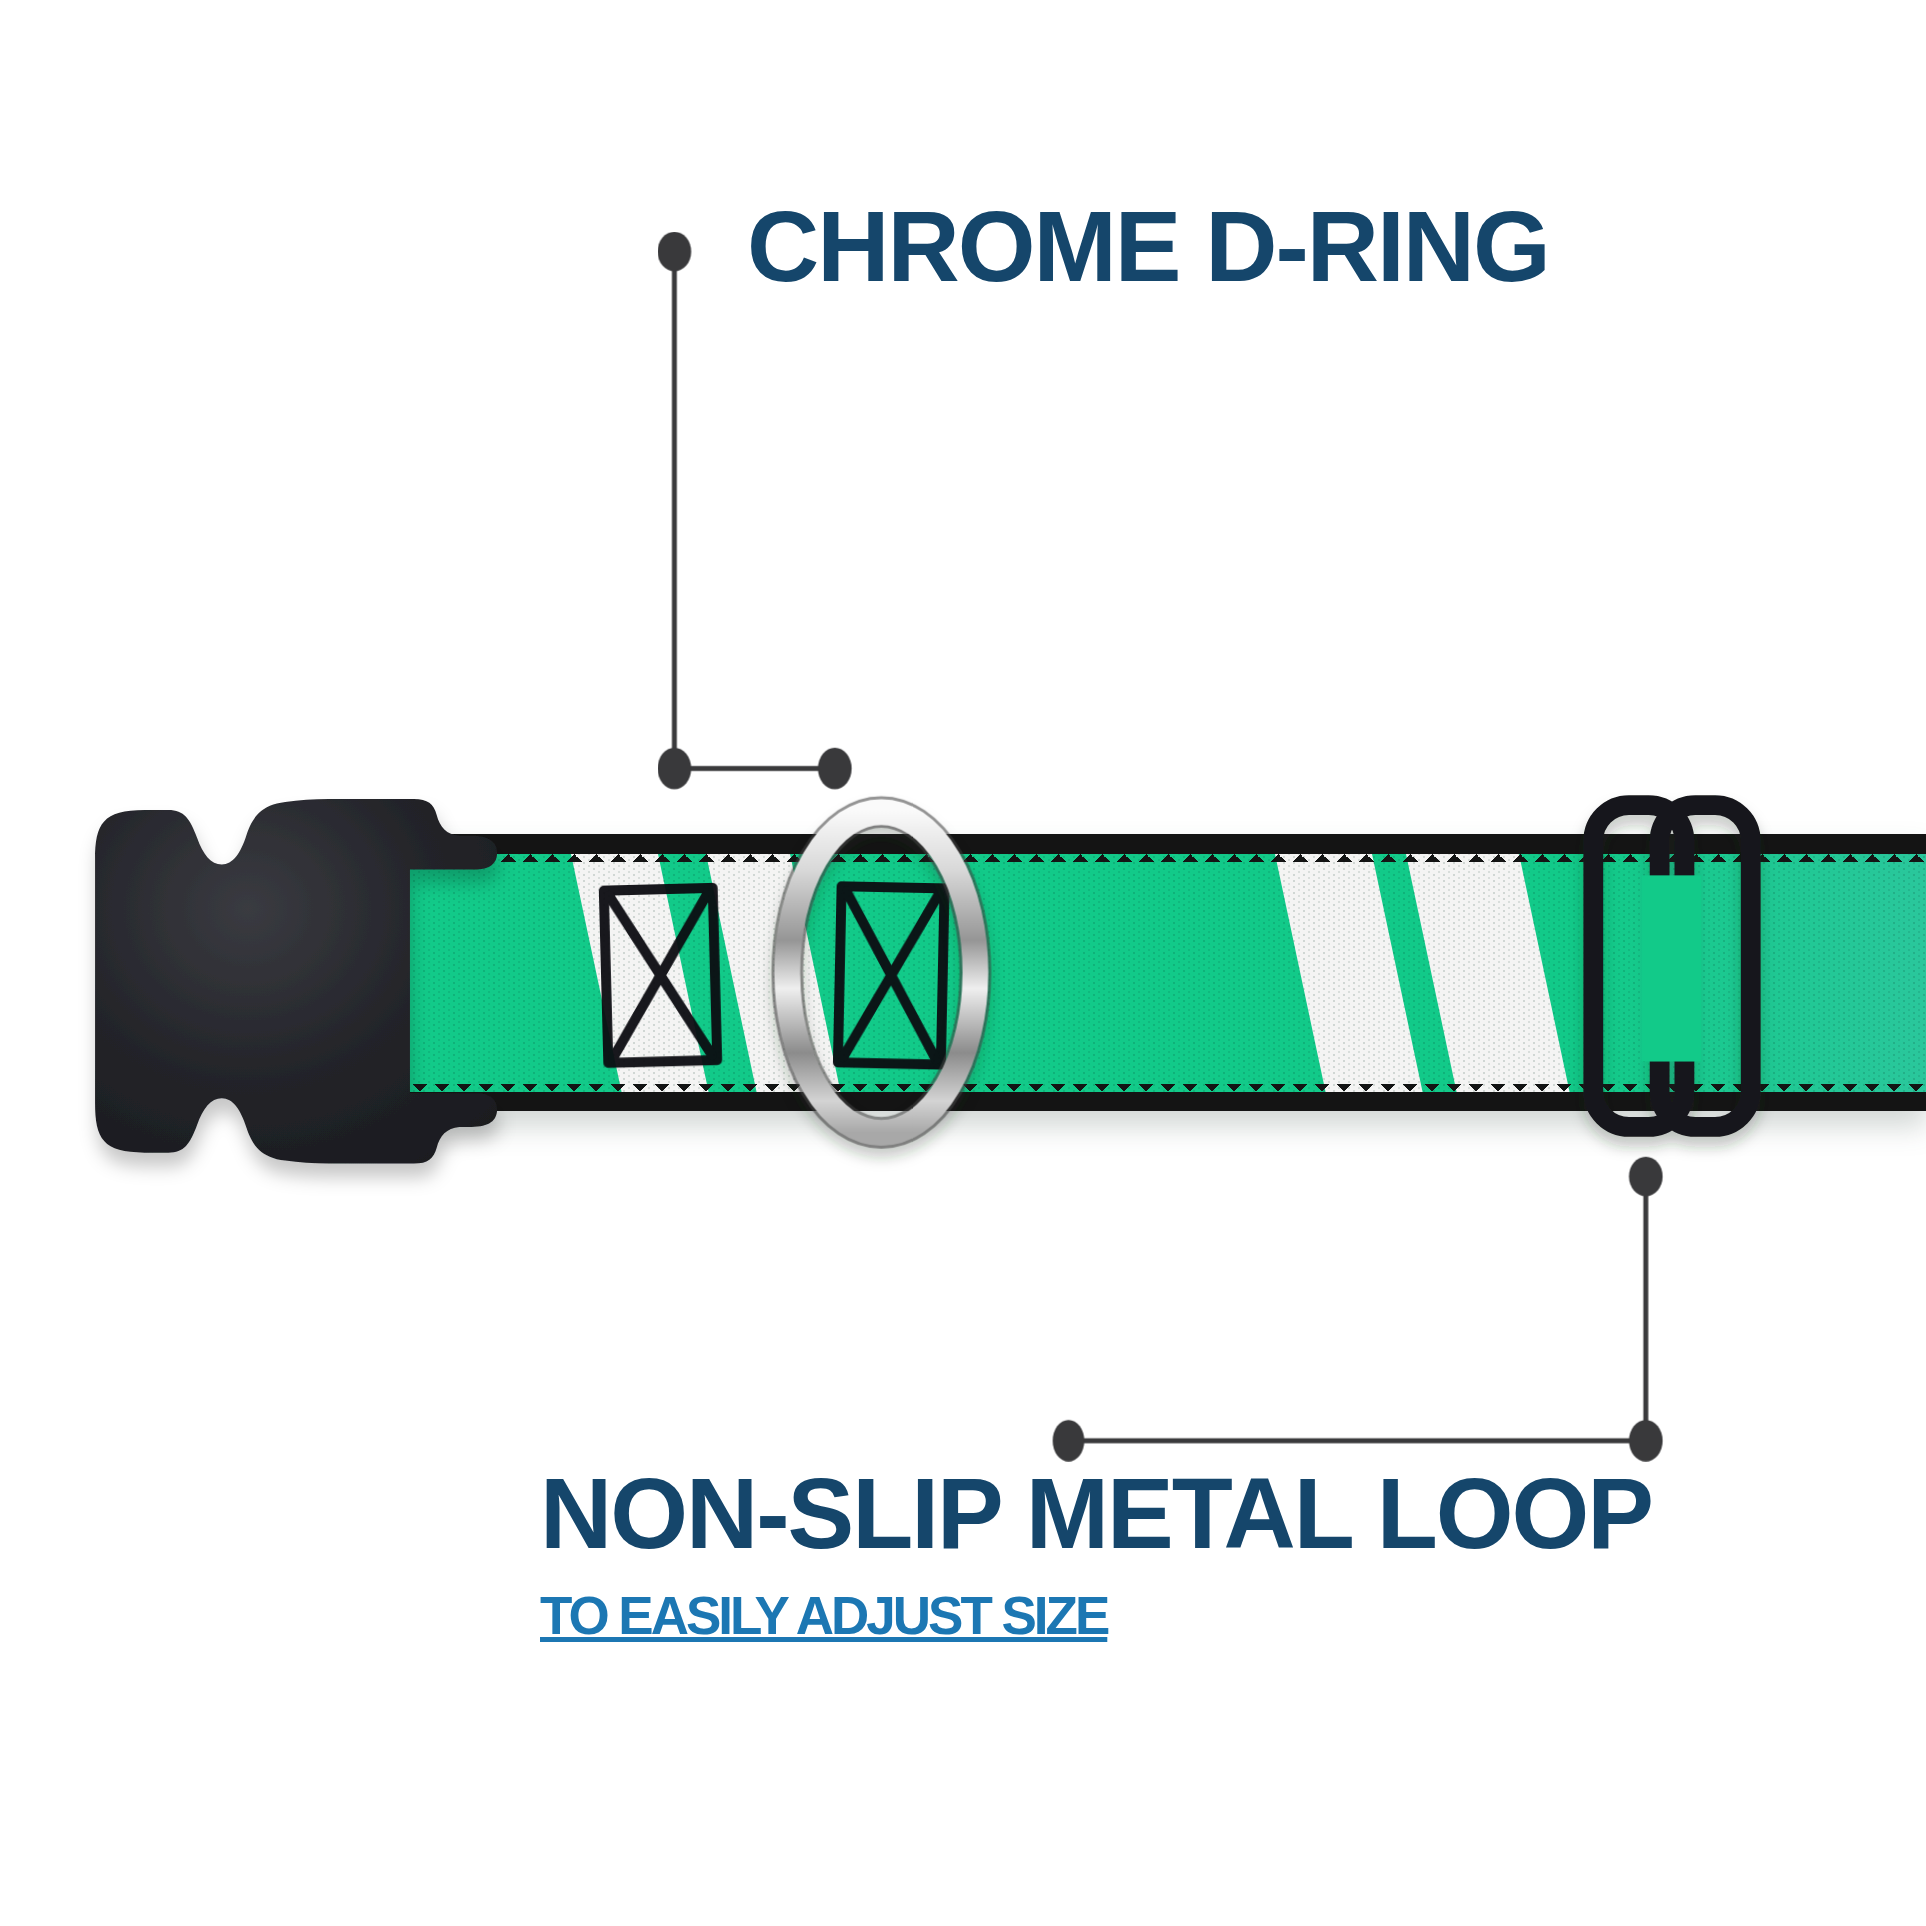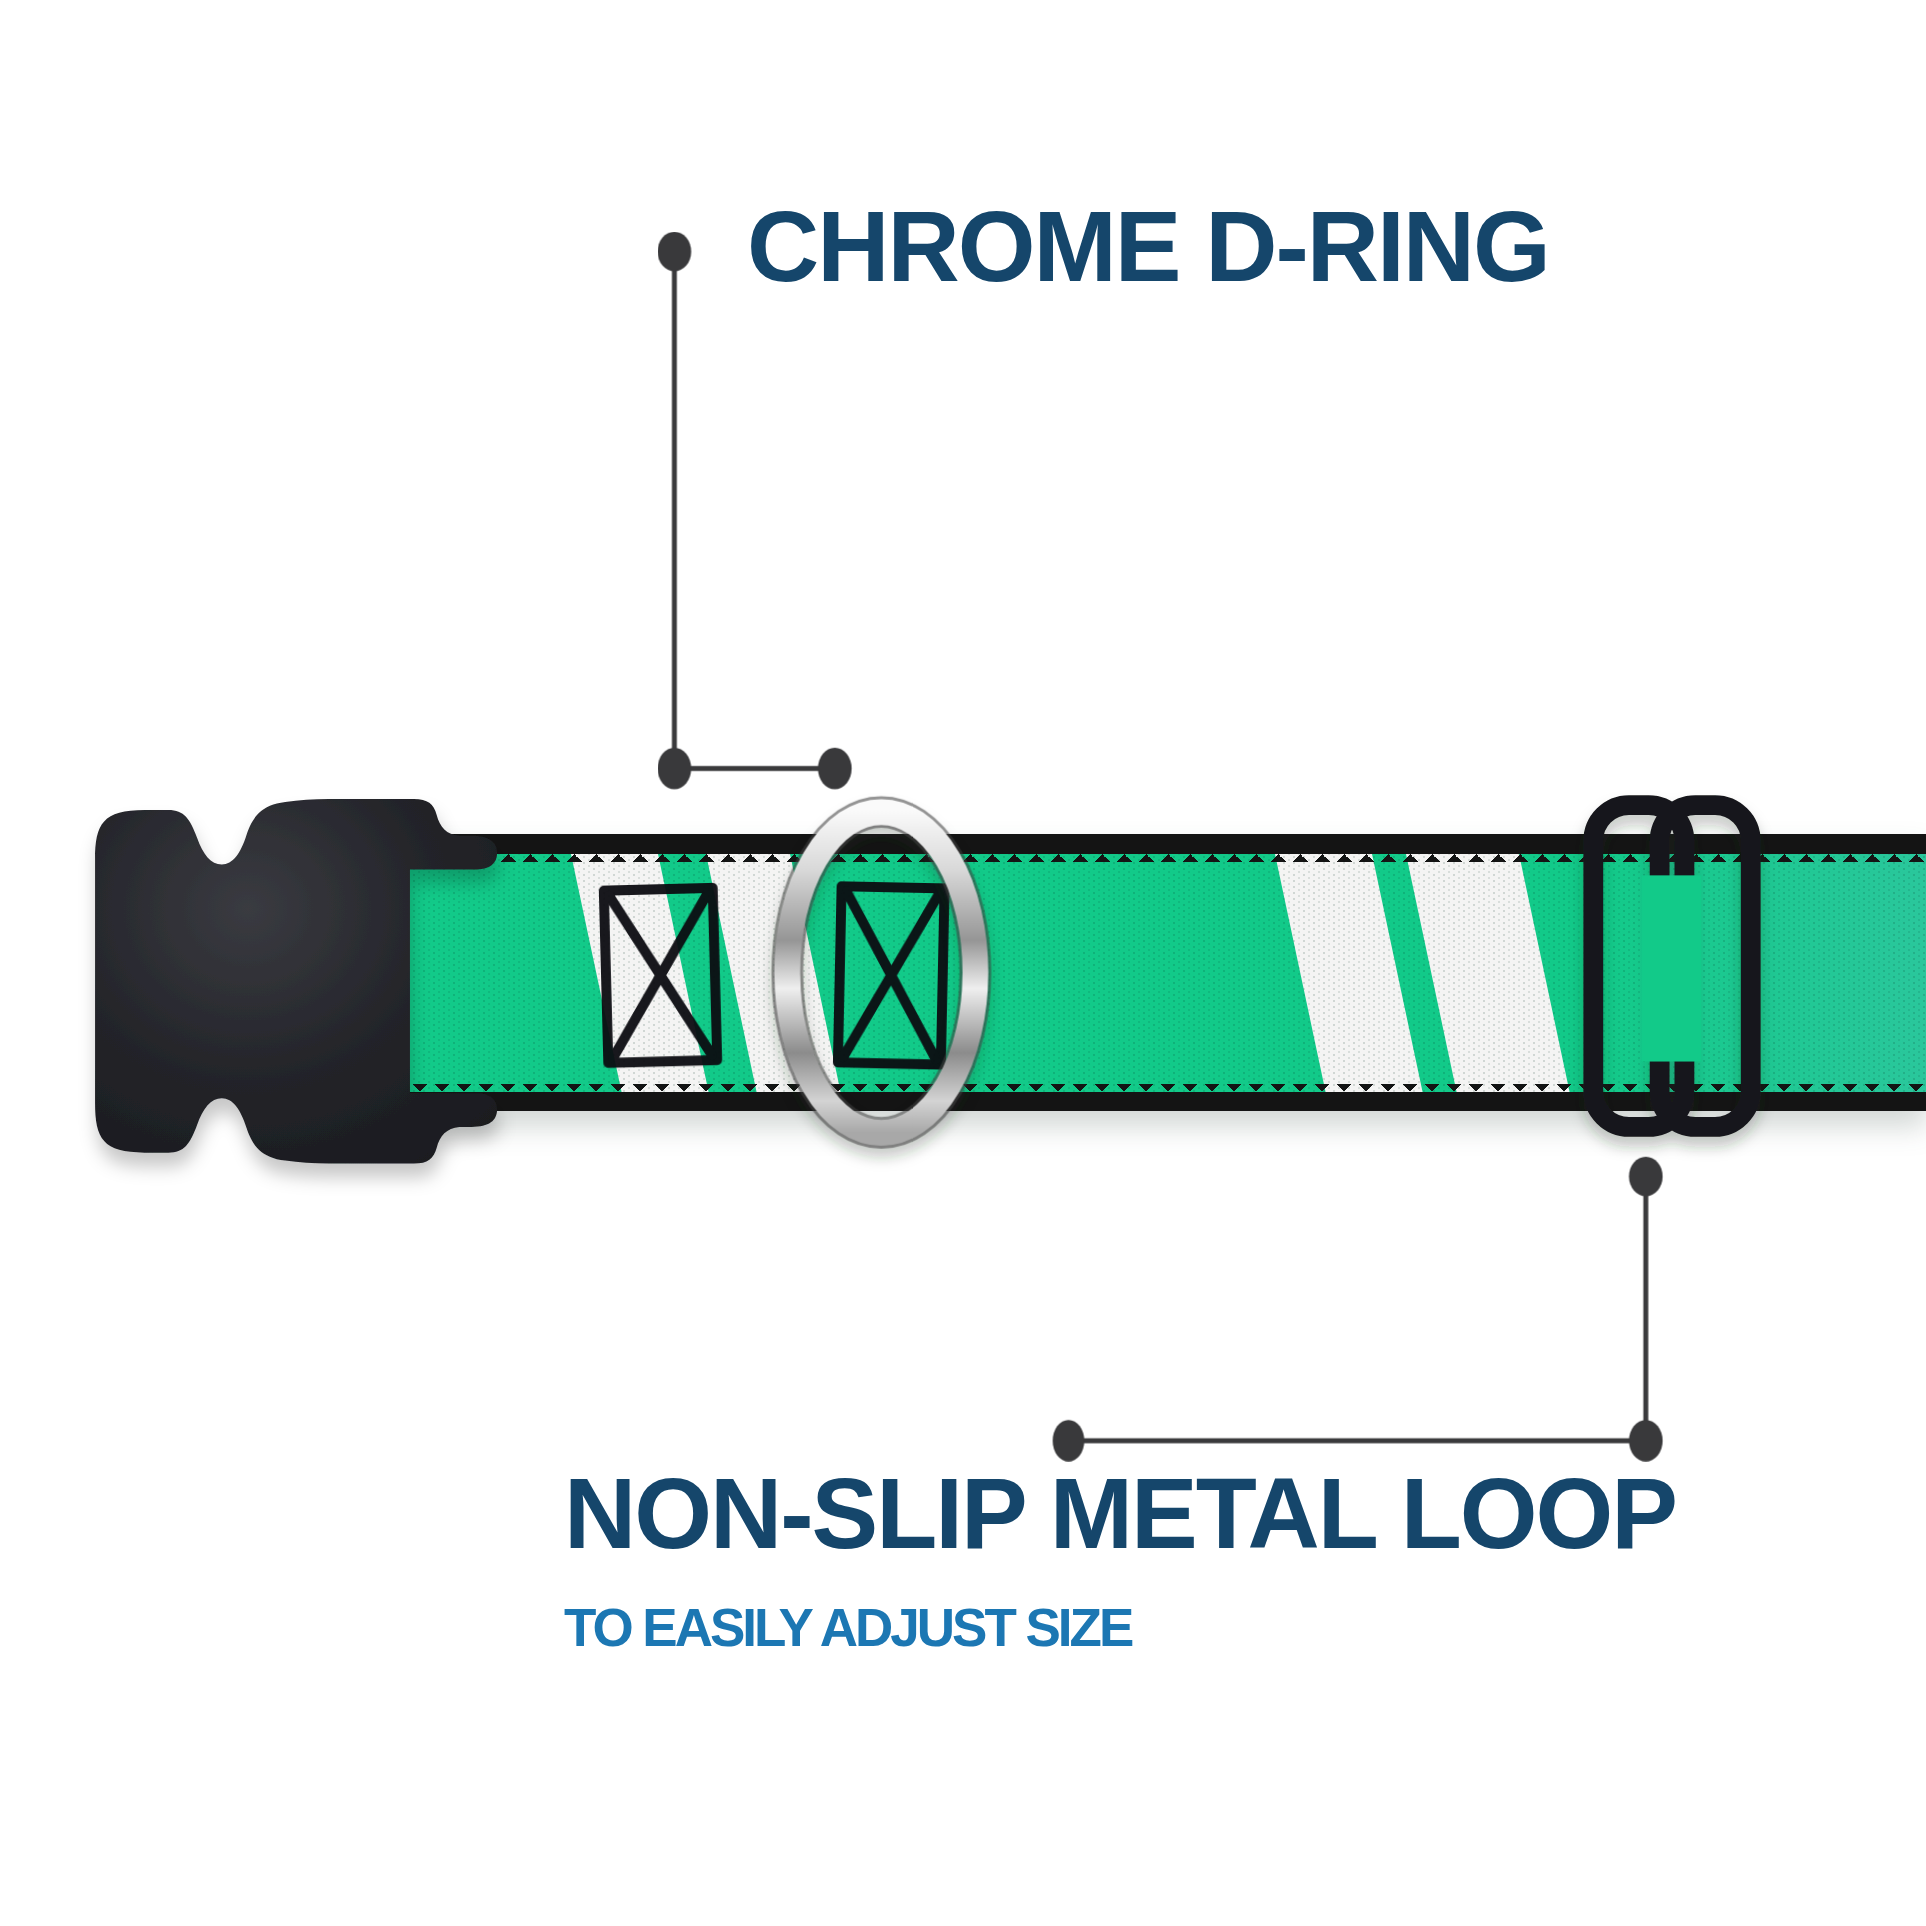--- a/index.html
+++ b/index.html
@@ -6,41 +6,41 @@
   .canvas{
     position:relative;
     width:1927px;height:1927px;
     background:#ffffff;
     overflow:hidden;
     font-family:"Liberation Sans", sans-serif;
   }
   
   .callout{position:absolute;}
   .callout-top{left:747px;top:196px;}
-  .callout-bottom{left:564px;top:1463px;}
+  .callout-bottom{left:540px;top:1463px;}
   .callout .title{
     margin:0;
     font-size:100px;
     font-weight:700;
     line-height:1;
     letter-spacing:-2px;
     color:#15466b;
     white-space:nowrap;
   }
   .callout .subtitle{
     margin:0;
     font-weight:700;
     font-size:53px;
     line-height:1;
     letter-spacing:-3px;
     color:#1c77b3;
     white-space:nowrap;
   }
   .callout-top .subtitle{margin-top:27px;}
-  .callout-bottom .subtitle{margin-top:38px;}
+  .callout-bottom .subtitle{margin-top:26px;text-decoration:underline;}
 
   
   .strap{
     position:absolute;
     left:409px;top:834px;
     width:1518px;height:277px;
     filter:drop-shadow(0 16px 14px rgba(35,60,50,.20));
   }
   .strap .edge{
     position:absolute;left:0;width:100%;height:20px;background:#141414;

